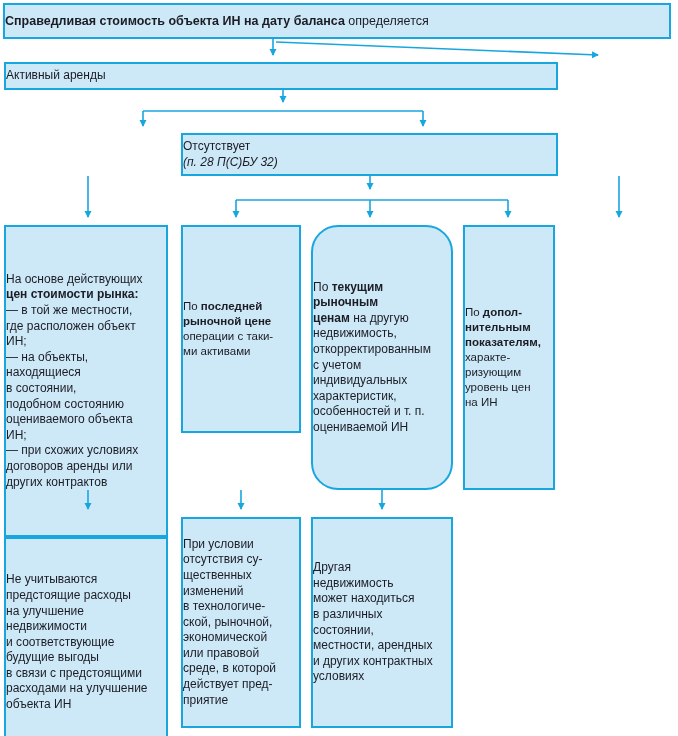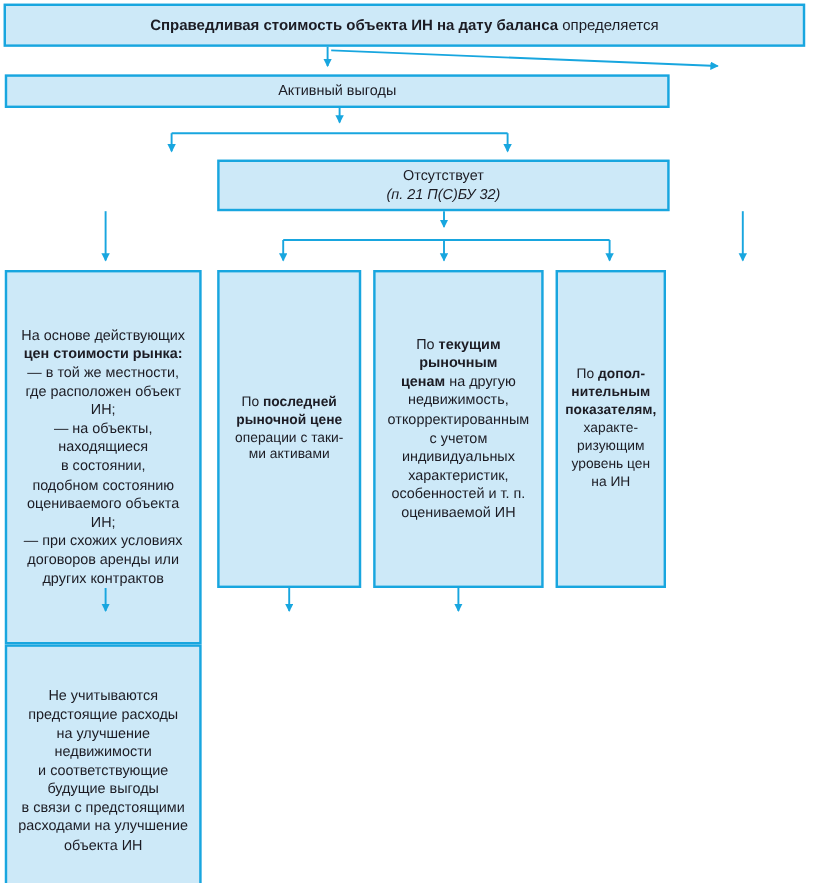--- a/index.html
+++ b/index.html
@@ -7,62 +7,62 @@
     position:relative;width:678px;height:736px;background:#ffffff;
     font-family:"Liberation Sans",sans-serif;overflow:hidden;
   }
   .box{
     position:absolute;box-sizing:border-box;
     background:var(--fill);border:2px solid var(--accent);
     display:flex;align-items:center;justify-content:center;
     color:var(--text);
   }
   .tx{
-    white-space:pre-line;text-align:center;width:100%;
+    white-space:pre-line;width:100%;
     font-size:12px;line-height:1.3;
   }
   .tx .b{font-weight:bold;}
   .tx .i{font-style:italic;}
   #hdr{left:3px;top:3px;width:668px;height:36px;}
   #hdr .tx{font-size:12.5px;}
   #am{left:4px;top:62px;width:554px;height:28px;}
   #info{left:568px;top:62px;width:102px;height:114px;}
   #info .tx,#b4 .tx,#b5 .tx,#b2 .tx{font-size:11.5px;}
   #ex{left:4px;top:133px;width:164px;height:43px;}
   #ab{left:181px;top:133px;width:377px;height:43px;}
   #b1{left:4px;top:225px;width:164px;height:312px;}
-  #b2{left:181px;top:225px;width:120px;height:265px;}
-  #b3{left:311px;top:225px;width:142px;height:265px;}
+  #b2{left:181px;top:225px;width:120px;height:208px;}
+  #b3{left:311px;top:225px;width:142px;height:265px;border-radius:27px;}
   #b4{left:463px;top:225px;width:92px;height:265px;}
   #b5{left:568px;top:225px;width:102px;height:265px;}
   #c1{left:4px;top:517px;width:164px;height:211px;margin-top:20px;}
   #c2{left:181px;top:517px;width:120px;height:211px;}
   #c3{left:311px;top:517px;width:142px;height:211px;}
   #arrows{position:absolute;left:0;top:0;pointer-events:none;}
   #arrows g{stroke:var(--accent);stroke-width:1.6;fill:none;}
   #arrows marker path{fill:var(--accent);stroke:none;}
 </style>
 </head>
 <body>
 
 <div id="stage">
 
   <div class="box" id="hdr">
     <div class="tx"><span class="b">Справедливая стоимость объекта ИН на дату баланса </span><span>определяется</span></div>
   </div>
 
   <div class="box" id="am">
-    <div class="tx"><span>Активный выгоды</span></div>
+    <div class="tx"><span>Активный аренды</span></div>
   </div>
 
 
 
   <div class="box" id="ab">
     <div class="tx"><span>Отсутствует
-</span><span class="i">(п. 21 П(С)БУ 32)</span></div>
+</span><span class="i">(п. 28 П(С)БУ 32)</span></div>
   </div>
 
   <div class="box" id="b1">
     <div class="tx"><span>На основе действующих
 </span><span class="b">цен стоимости рынка:</span><span>
 — в той же местности,
 где расположен объект
 ИН;
 — на объекты,
 находящиеся
@@ -111,21 +111,44 @@
 предстоящие расходы
 на улучшение
 недвижимости
 и соответствующие
 будущие выгоды
 в связи с предстоящими
 расходами на улучшение
 объекта ИН</span></div>
   </div>
 
+  <div class="box" id="c2">
+    <div class="tx"><span>При условии
+отсутствия су-
+щественных
+изменений
+в технологиче-
+ской, рыночной,
+экономической
+или правовой
+среде, в которой
+действует пред-
+приятие</span></div>
+  </div>
 
+  <div class="box" id="c3">
+    <div class="tx"><span>Другая
+недвижимость
+может находиться
+в различных
+состоянии,
+местности, арендных
+и других контрактных
+условиях</span></div>
+  </div>
 
   <svg id="arrows" width="678" height="736" viewBox="0 0 678 736" xmlns="http://www.w3.org/2000/svg">
     <defs>
       <marker id="ah" markerWidth="8" markerHeight="8" refX="6" refY="3.5" orient="auto" markerUnits="userSpaceOnUse">
         <path d="M0,0 L7,3.5 L0,7 Z"></path>
       </marker>
     </defs>
     <g>
       <path d="M273,39 V55" marker-end="url(#ah)"></path>
       <path d="M276,42 L598,55" marker-end="url(#ah)"></path>

